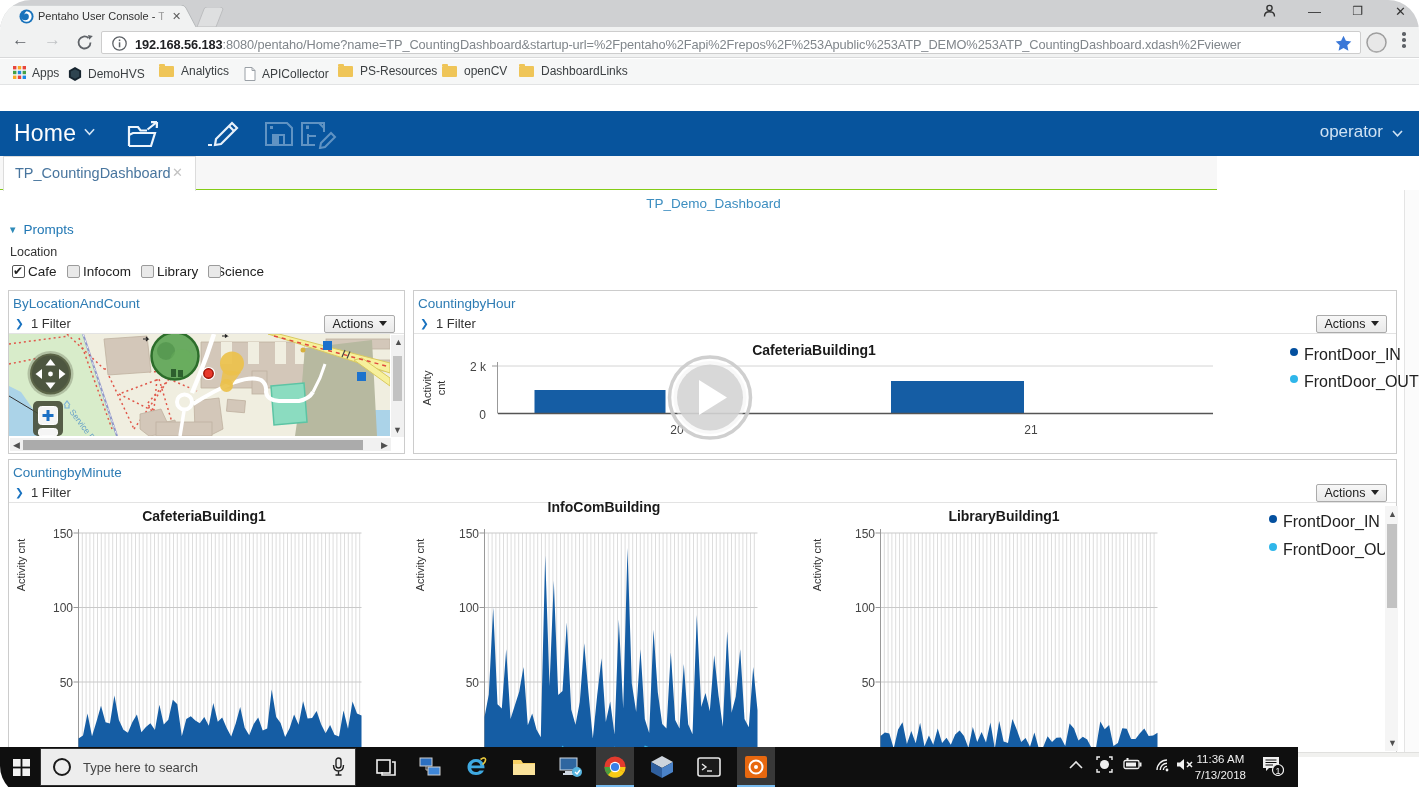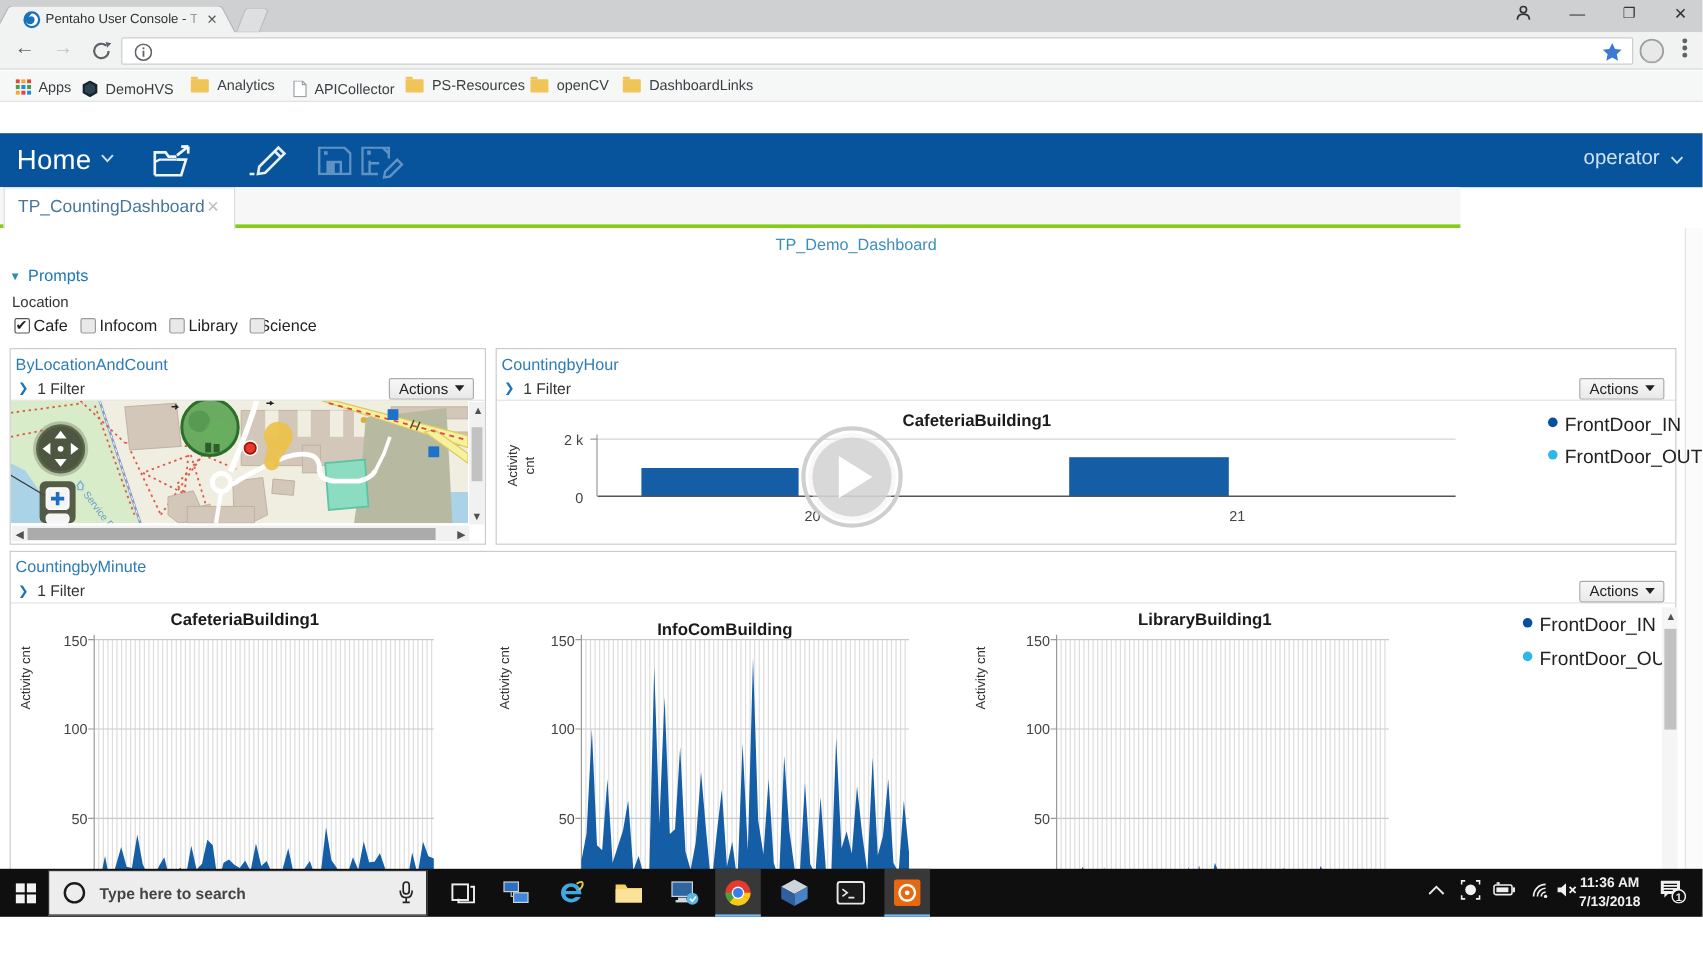--- a/index.html
+++ b/index.html
@@ -1,18 +1,18 @@
 <!DOCTYPE html>
 <html><head>
 <meta charset="utf-8">
 <style>
   * { margin:0; padding:0; box-sizing:border-box; }
   html,body { width:1419px; height:797px; overflow:hidden; font-family:"Liberation Sans", sans-serif; }
   .abs { position:absolute; }
-  #page { position:relative; width:1419px; height:797px; background:#fff; overflow:hidden; }
+  #page { position:relative; width:1419px; height:797px; background:#fff; overflow:hidden;border-radius:31px; }
 
   
   #titlebar { left:0; top:0; width:1419px; height:27px; background:#cfd0d2; }
   .tab { left:9px; top:5px; width:178px; height:22px; }
   .tabshape { position:absolute; left:-13px; top:0; }
   .tabtxt { position:absolute; left:29px; top:5px; font-size:11px; color:#323232; white-space:nowrap; width:126px; overflow:hidden; }
   .tabtxt .fade { color:#9a9a9a; }
   .favicon { position:absolute; left:10px; top:4px; width:15px; height:15px; }
   .tabclose { position:absolute; left:161px; top:5px; font-size:11px; color:#5a5a5a; }
   .newtab { position:absolute; left:196px; top:7px; width:30px; height:20px; }
@@ -38,21 +38,21 @@
   #pucmenu span { position:absolute; top:5px; }
 
   
   #pucheader { left:0; top:111px; width:1419px; height:45px; background:#07549d; color:#fff; }
   #home { position:absolute; left:14px; top:9px; font-size:23px; font-weight:400; color:#fdfdfd; letter-spacing:0.2px; }
   #homecaret { position:absolute; top:17px; }
   #operator { position:absolute; right:36px; top:11px; font-size:17px; color:#cfe2f3; }
   #opcaret { position:absolute; right:16px; top:19px; }
 
   
-  #filetabs { left:0; top:156px; width:1217px; height:34px; background:#f7f7f7; border-bottom:3px solid #84cc16; }
+  #filetabs { left:0; top:156px; width:1217px; height:34px; background:#f7f7f7; border-bottom:1px solid #84cc16; }
   #ftab { position:absolute; left:3px; top:0px; width:193px; height:35px; background:#fff; border:1px solid #dcdcdc; border-bottom:none; z-index:3; }
   #ftab .t { position:absolute; left:11px; top:8px; font-size:14.5px; color:#48759e; }
   #ftab .x { position:absolute; right:12px; top:8px; font-size:13px; color:#c2c2c2; }
 
   
   #content { left:0; top:190px; width:1419px; height:567px; background:#fff; }
   #rightstrip { position:absolute; left:1404px; top:0px; width:15px; height:567px; background:#fbfbfb; border-left:1px solid #e4e4e4; }
   #dashtitle { position:absolute; left:0; top:6px; width:1427px; text-align:center; font-size:13.5px; color:#3d8ec0; }
   #prompts { position:absolute; left:8px; top:32px; font-size:13.5px; color:#2077b4; }
   #prompts .chev { color:#2e8ab8; font-size:9.5px; margin-right:6px; position:relative; top:-1.5px; }
@@ -75,21 +75,21 @@
   .sbh { position:absolute; background:#f1f1f1; }
   .sb-arrow { position:absolute; font-size:9px; color:#505050; }
   .thumbv { position:absolute; background:#c2c2c2; }
   .thumbh { position:absolute; background:#ababab; }
   .ylab { position:absolute; font-size:12px; color:#444; text-align:right; width:30px; }
   .ctitle { position:absolute; font-size:14px; font-weight:bold; color:#1a1a1a; text-align:center; }
   .legdot { position:absolute; width:8px; height:8px; border-radius:50%; }
   .legtxt { position:absolute; font-size:16px; color:#222; }
 
   
-  #taskbar { left:0; top:724px; width:1419px; height:40px; background:#0f0f0f;font-weight:bold; }
+  #taskbar { left:0; top:747px; width:1298px; height:40px; background:#0f0f0f; }
   #tbsearch { position:absolute; left:40px; top:1px; width:316px; height:38px; background:#ededed; border:1px solid #333; }
   #tbsearch .circ { position:absolute; left:12px; top:9px; width:18px; height:18px; border:2.5px solid #1a1a1a; border-radius:50%; }
   #tbsearch .txt { position:absolute; left:42px; top:11px; font-size:13px; color:#444; }
   .tbic { position:absolute; top:7px; width:26px; height:26px; }
   .tray { position:absolute; top:12px; color:#e8e8e8; font-size:13px; }
   #clock { position:absolute; right:52px; top:4px; text-align:center; color:#f0f0f0; font-size:11.5px; line-height:16px; }
 </style>
 </head>
 <body>
 <div id="page">
@@ -130,20 +130,21 @@
     <svg style="position:absolute;left:76px;top:7px" width="17" height="17" viewBox="0 0 17 17">
         <path d="M14.5,8.5 A6,6 0 1 1 12.5,4" fill="none" stroke="#5f6368" stroke-width="1.8"></path>
         <polygon points="12,1 16.8,2 13.2,5.8" fill="#5f6368"></polygon>
       </svg>
     <div id="urlbar">
       <svg style="position:absolute;left:10px;top:3.5px" width="15" height="15" viewBox="0 0 15 15">
           <circle cx="7.5" cy="7.5" r="6.7" fill="none" stroke="#5f6368" stroke-width="1.3"></circle>
           <rect x="6.8" y="6.3" width="1.5" height="5" fill="#5f6368"></rect>
           <rect x="6.8" y="3.5" width="1.5" height="1.6" fill="#5f6368"></rect>
         </svg>
+      <div id="urltext"><b>192.168.56.183</b>:8080/pentaho/Home?name=TP_CountingDashboard&amp;startup-url=%2Fpentaho%2Fapi%2Frepos%2F%253Apublic%253ATP_DEMO%253ATP_CountingDashboard.xdash%2Fviewer</div>
       <svg class="star" width="17" height="17" viewBox="0 0 17 17">
           <path d="M8.5,0.8 L10.9,5.8 L16.3,6.5 L12.3,10.3 L13.4,15.7 L8.5,13 L3.6,15.7 L4.7,10.3 L0.7,6.5 L6.1,5.8 Z" fill="#3b78d8"></path>
         </svg>
     </div>
     <svg style="position:absolute;left:1366px;top:5px" width="21" height="21" viewBox="0 0 21 21">
         <circle cx="10.5" cy="10.5" r="9.5" fill="#e8e8e8" stroke="#9e9e9e" stroke-width="1.5"></circle>
         <path d="M3,16 A9.5,9.5 0 0 0 18,16 L14,20 L6,20 Z" fill="#bdbdbd" opacity="0.7"></path>
       </svg>
     <div style="position:absolute;left:1402px;top:5px;width:3.5px;height:3.5px;background:#5f6368;border-radius:50%;box-shadow:0 6px 0 #5f6368, 0 12px 0 #5f6368;"></div>
   </div>
@@ -271,21 +272,21 @@
     </div>
 
     <div class="panel" style="left:8px; top:269px; width:1389px; height:298px; border-bottom:none;">
       <span class="ptitle">CountingbyMinute</span>
       <div class="prow">
           <span class="chev">❯</span>
           <span class="flt">1 Filter</span>
           <span class="actions">Actions</span>
         </div>
       <div class="ctitle" style="left:85px; top:48px; width:220px;">CafeteriaBuilding1</div>
-      <div class="ctitle" style="left:485px; top:56px; width:220px;text-align:center;">InfoComBuilding</div>
+      <div class="ctitle" style="left:485px; top:39px; width:220px;text-align:center;">InfoComBuilding</div>
       <div class="ctitle" style="left:885px; top:48px; width:220px;">LibraryBuilding1</div>
 
       <div class="ylab" style="left:34px; top:67px;">150</div>
       <div class="ylab" style="left:34px; top:141px;">100</div>
       <div class="ylab" style="left:34px; top:216px;">50</div>
       <div class="ylab" style="left:440px; top:67px;">150</div>
       <div class="ylab" style="left:440px; top:141px;">100</div>
       <div class="ylab" style="left:440px; top:216px;">50</div>
       <div class="ylab" style="left:836px; top:67px;">150</div>
       <div class="ylab" style="left:836px; top:141px;">100</div>

